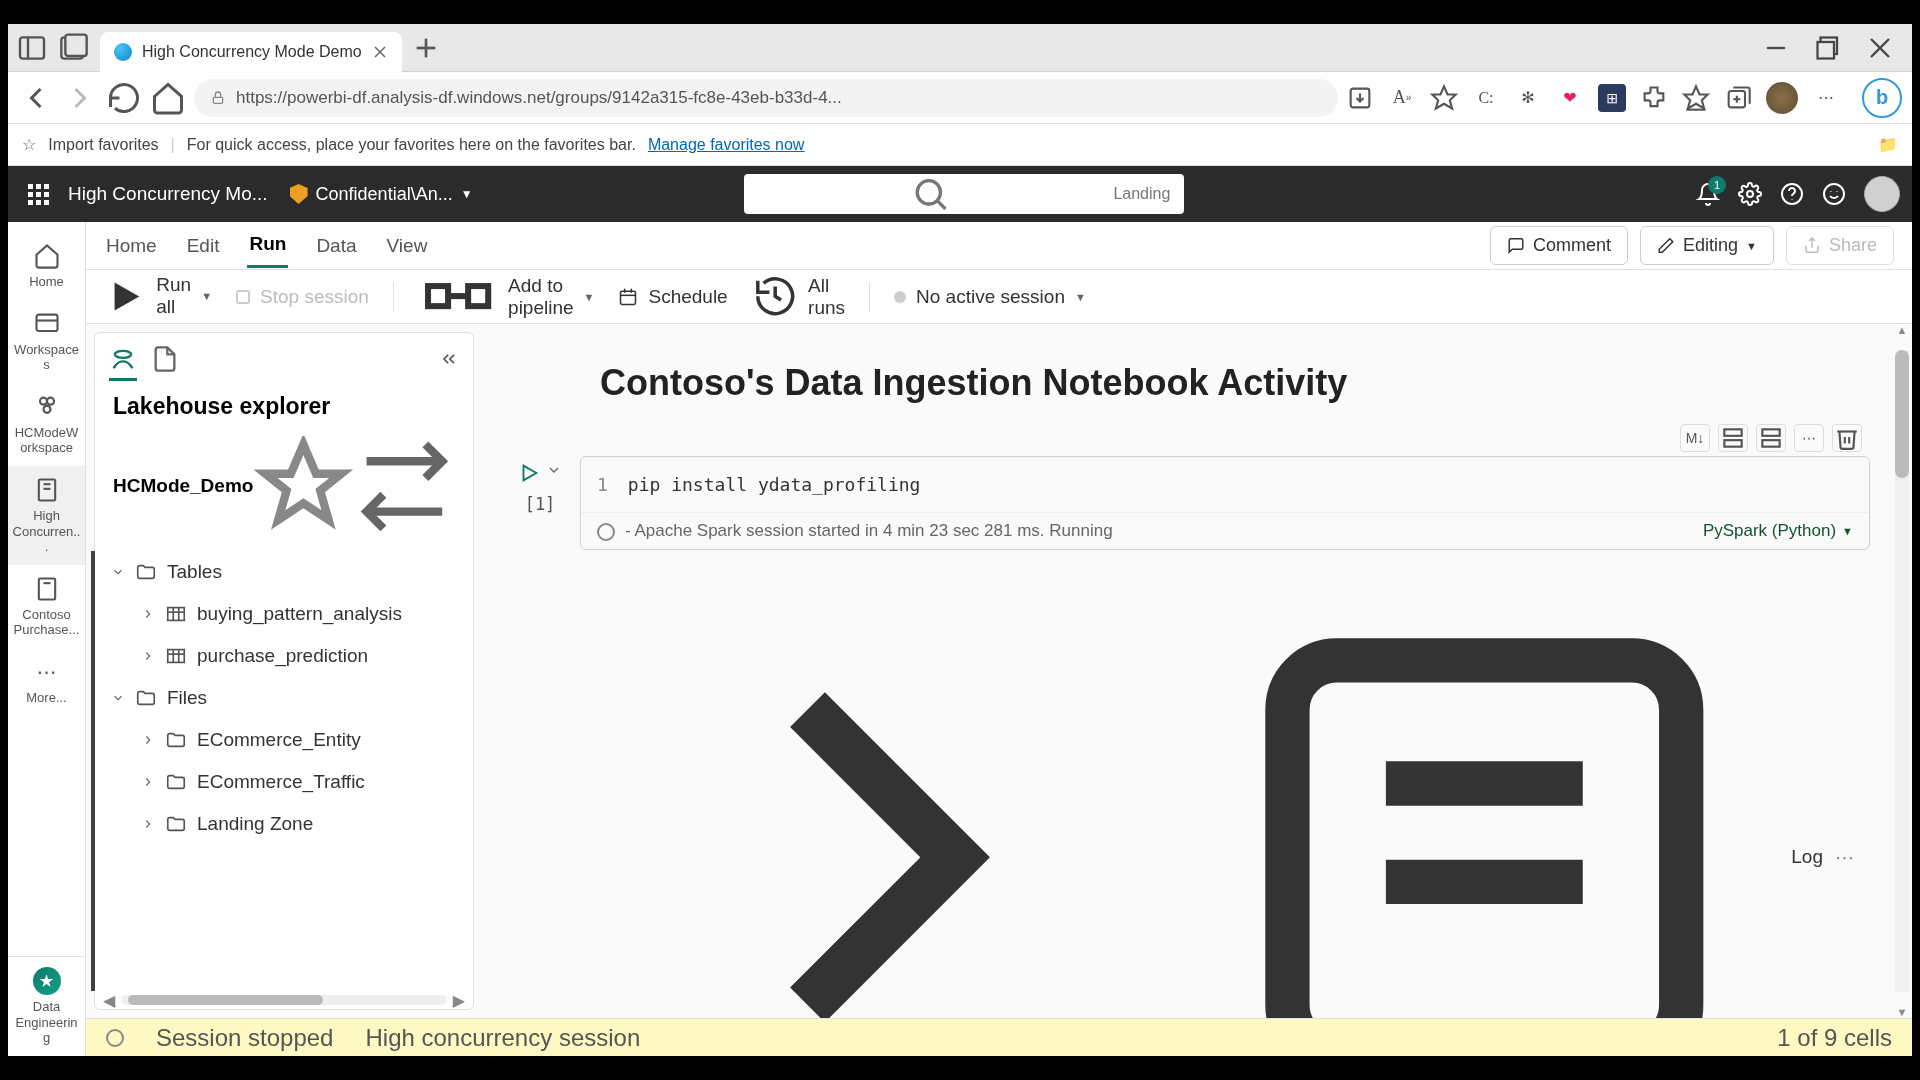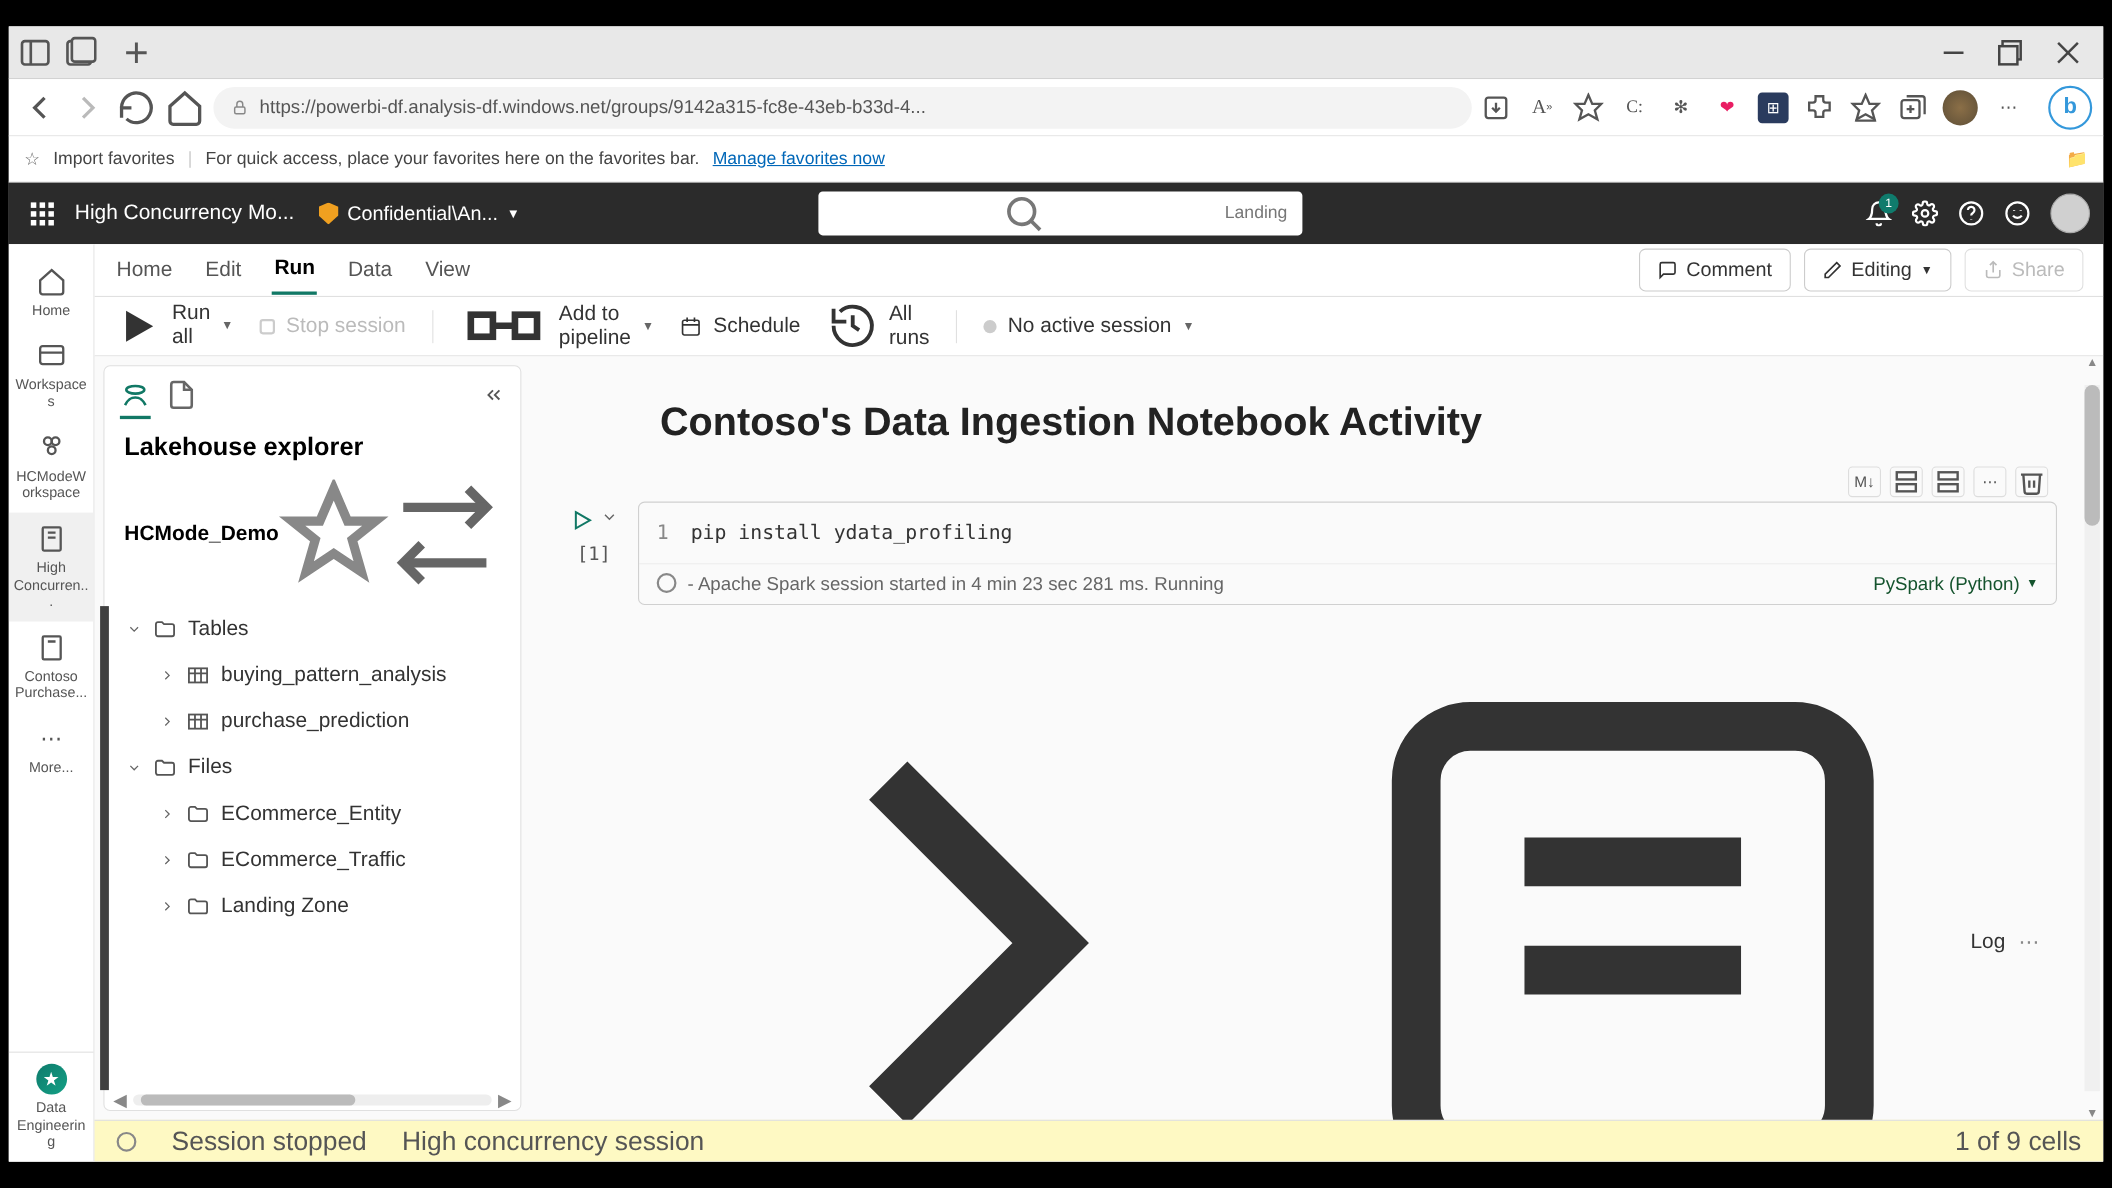--- a/index.html
+++ b/index.html
@@ -83,21 +83,21 @@
 .workspace { flex: 1; display: flex; overflow: hidden; background: #fafafa; }
 
 
 .explorer { width: 380px; background: #fff; border: 1px solid #e0e0e0; border-radius: 6px; margin: 8px 0 8px 8px; display: flex; flex-direction: column; position: relative; }
 .explorer-tabs { display: flex; align-items: center; padding: 12px 14px 6px; gap: 14px; }
 .etab { width: 28px; height: 28px; display: flex; align-items: center; justify-content: center; position: relative; }
 .etab.active::after { content: ""; position: absolute; bottom: -8px; left: 0; right: 0; height: 3px; background: #117865; }
 .collapse-btn { margin-left: auto; color: #555; }
 .explorer-title { font-size: 23px; font-weight: 600; padding: 14px 18px 10px; }
 .lakehouse-name { display: flex; align-items: center; padding: 6px 18px 14px; font-size: 19px; }
-.tree { padding: 0 8px; border-left: 8px solid #404040; margin-left: -4px; flex: 1; overflow: auto; }
+.tree { padding: 0 8px; border-left: 4px solid #404040; margin-left: -4px; flex: 1; overflow: auto; }
 .tree-node { display: flex; align-items: center; gap: 10px; padding: 10px 8px; font-size: 19px; color: #333; cursor: pointer; }
 .tree-node .indent { width: 20px; }
 .chev { width: 14px; height: 14px; color: #666; }
 .node-icon { width: 22px; height: 22px; display: flex; align-items: center; justify-content: center; color: #555; }
 .hscroll { height: 18px; display: flex; align-items: center; padding: 0 8px; gap: 6px; }
 .hscroll .track { flex: 1; height: 10px; background: #eee; border-radius: 5px; position: relative; }
 .hscroll .thumb { position: absolute; left: 2%; width: 60%; height: 10px; background: #bbb; border-radius: 5px; }
 
 
 .notebook { flex: 1; display: flex; flex-direction: column; padding: 10px 12px 0 16px; position: relative; }
@@ -107,21 +107,21 @@
 
 .cell { display: flex; gap: 10px; margin-left: 20px; margin-right: 30px; }
 .cell-gutter { width: 60px; display: flex; flex-direction: column; align-items: center; padding-top: 6px; gap: 10px; }
 .run-cell { width: 22px; height: 22px; color: #117865; }
 .exec-count { font-family: Consolas, monospace; font-size: 17px; color: #555; }
 .cell-body { flex: 1; border: 1px solid #d0d0d0; border-radius: 6px; }
 .code-block { display: flex; padding: 14px 16px; }
 .line-nums { font-family: Consolas, monospace; font-size: 18px; color: #888; text-align: right; padding-right: 20px; line-height: 1.5; }
 .code-text { font-family: Consolas, monospace; font-size: 18px; color: #333; line-height: 1.5; white-space: pre; }
 
-.cell-status { display: flex; align-items: flex-start; gap: 10px; padding: 8px 16px; font-size: 17px; color: #666; border-top: 1px solid #eee; }
+.cell-status { display: flex; align-items: flex-end; gap: 10px; padding: 8px 16px; font-size: 17px; color: #666; border-top: 1px solid #eee; }
 .status-icon { width: 18px; height: 18px; border: 2px solid #888; border-radius: 50%; position: relative; }
 .lang-select { margin-left: auto; color: #14532d; font-size: 17px; display: flex; align-items: center; gap: 6px; }
 .log-row { display: flex; align-items: center; gap: 12px; padding: 12px 16px; font-size: 19px; color: #333; margin-left: 80px; margin-right: 30px; }
 .log-more { margin-left: auto; color: #888; }
 
 .vscroll { position: absolute; right: 2px; top: 0; bottom: 0; width: 16px; display: flex; flex-direction: column; align-items: center; }
 .vscroll .vtrack { flex: 1; width: 14px; background: #f0f0f0; position: relative; margin: 14px 0; }
 .vscroll .vthumb { position: absolute; top: 0; width: 14px; height: 20%; background: #bbb; border-radius: 7px; }
 
 
@@ -143,20 +143,28 @@
             <rect x="3" y="4" width="18" height="16" rx="2"></rect>
             <line x1="9" y1="4" x2="9" y2="20"></line>
           </svg>
         </div>
       <div class="tc">
           <svg viewBox="0 0 24 24" fill="none" stroke="currentColor" stroke-width="1.8">
             <rect x="4" y="4" width="16" height="16" rx="2"></rect>
             <rect x="7" y="2" width="16" height="16" rx="2" fill="#e8e8e8"></rect>
           </svg>
         </div>
+    </div>
+    <div class="browser-tab">
+      <div class="favicon"></div>
+      <span class="tab-title">High Concurrency Mode Demo</span>
+      <div class="tab-close"><svg viewBox="0 0 16 16" stroke="currentColor" stroke-width="1.5">
+            <line x1="3" y1="3" x2="13" y2="13"></line>
+            <line x1="13" y1="3" x2="3" y2="13"></line>
+          </svg></div>
     </div>
     <div class="new-tab">
         <svg viewBox="0 0 24 24" stroke="currentColor" stroke-width="2">
           <line x1="12" y1="5" x2="12" y2="19"></line>
           <line x1="5" y1="12" x2="19" y2="12"></line>
         </svg>
       </div>
     <div class="win-controls">
       <div class="wc">
           <svg viewBox="0 0 24 24" stroke="currentColor" stroke-width="1.5">

